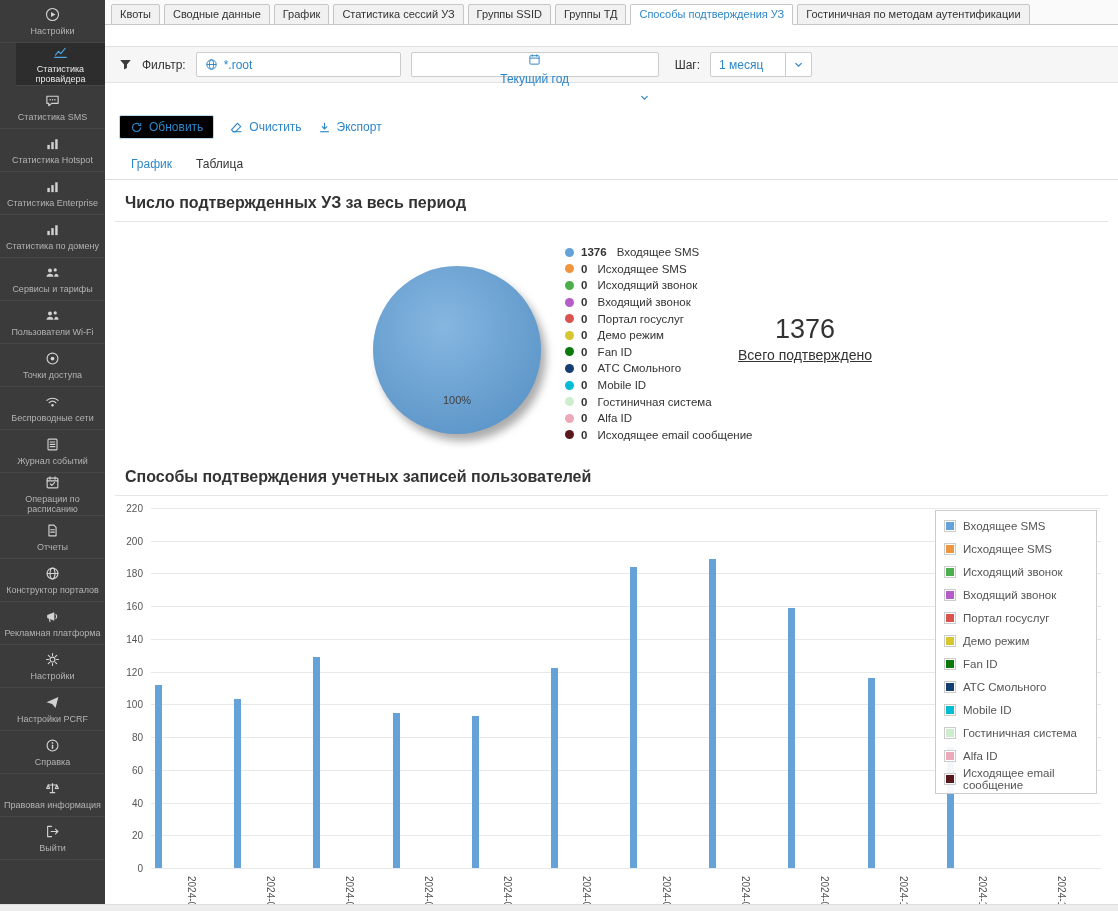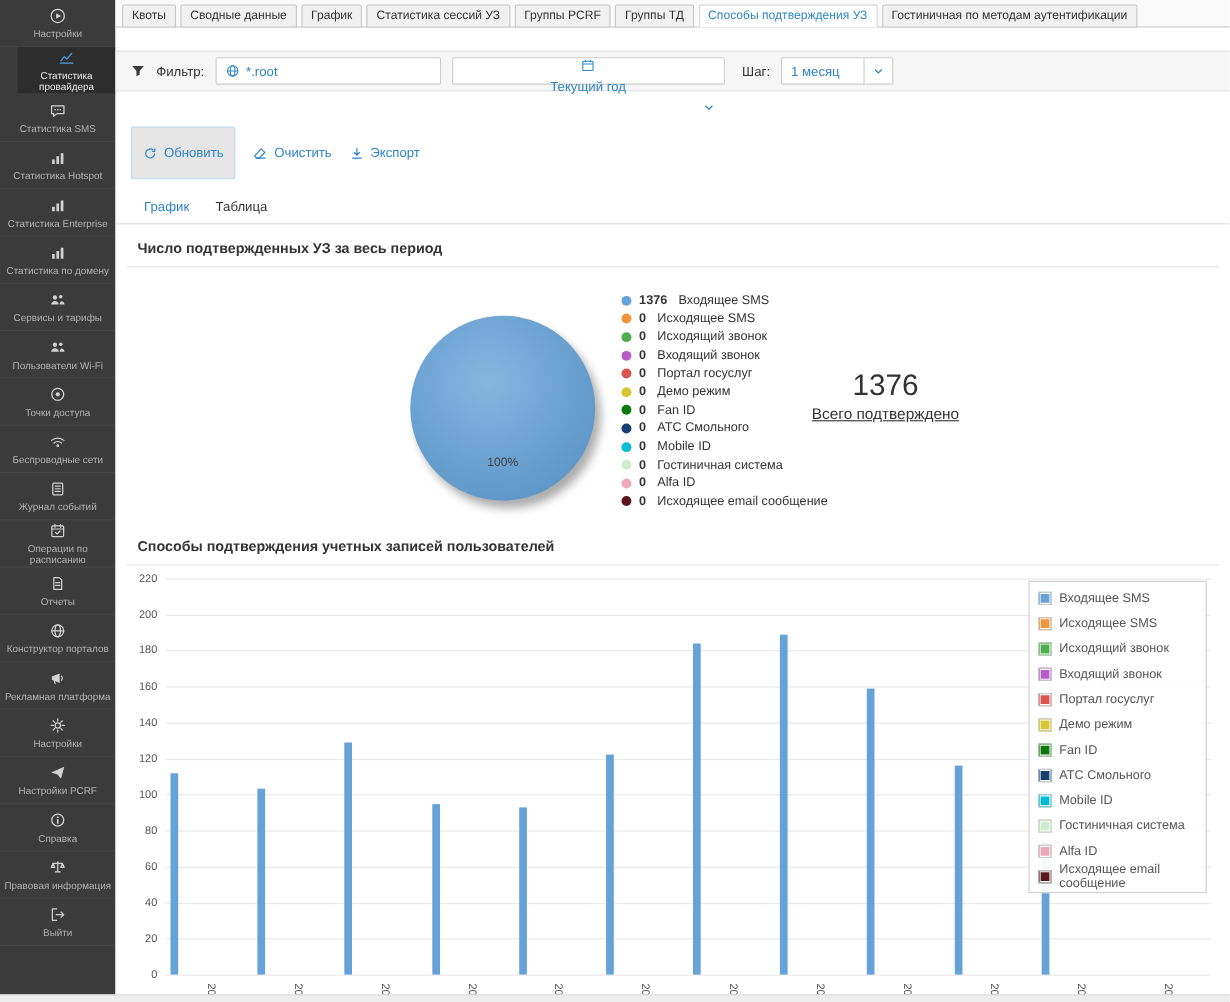--- a/index.html
+++ b/index.html
@@ -40,28 +40,28 @@
   .fbox .chev svg { width:11px; height:11px; }
   .w-input { width:205px; cursor:text; }
   .w-period { width:248px;flex-direction:column; }
   .w-step { width:102px; padding-right:0; }
   .w-step .seg { margin-left:auto; border-left:1px solid #ccc; height:100%; display:flex;
                  align-items:center; padding:0 7px; }
 
   .toolbar { margin:32px 0 0 14px; display:flex; align-items:center; gap:16px; }
   .btn { display:flex; align-items:center; gap:6px; font-size:12px; color:#2e86c8; cursor:pointer;
          background:none; border:none; font-family:inherit; }
-  .btn.bordered { border:1px solid #b9d9ee; padding:16px 10px; border-radius:2px; background:#e5e5e5; }
+  .btn.bordered { border:1px solid #b9d9ee; padding:4px 10px; border-radius:2px; background:#000000; }
   .btn svg { width:13px; height:13px; }
 
   .sub-tabs { margin-top:12px; padding-left:14px; border-bottom:1px solid #ddd; display:flex; }
   .sub-tab { font-size:12px; padding:6px 12px 8px; color:#333; cursor:pointer; }
   .sub-tab.active { color:#2e86c8; }
 
-  .section-title { font-weight:bold; font-size:13px; color:#333; margin:14px 0 9px 20px; }
+  .section-title { font-weight:bold; font-size:16px; color:#333; margin:14px 0 9px 20px; }
   .rule { border-bottom:1px solid #e5e5e5; margin:0 10px; }
 
   
   .pie-row { position:relative; height:232px; }
   .pie { position:absolute; left:268px; top:44px; width:168px; height:168px; border-radius:50%;
          box-shadow:5px 7px 9px rgba(0,0,0,0.33); }
   .pie::after { content:""; position:absolute; inset:0; border-radius:50%;
                 background:radial-gradient(circle at 42% 36%, rgba(255,255,255,0.22), rgba(0,0,0,0.07) 78%); }
   .pie-pct { position:absolute; left:0; right:0; bottom:28px; text-align:center; font-size:11px;
              color:#3f3f3f; z-index:2; }
@@ -290,21 +290,21 @@
       </div>
     </aside>
 
   <main class="main">
 
     <nav class="top-tabs">
         <div class="top-tab">Квоты</div>
         <div class="top-tab">Сводные данные</div>
         <div class="top-tab">График</div>
         <div class="top-tab">Статистика сессий УЗ</div>
-        <div class="top-tab">Группы PCRF</div>
+        <div class="top-tab">Группы SSID</div>
         <div class="top-tab">Группы ТД</div>
         <div class="top-tab active">Способы подтверждения УЗ</div>
         <div class="top-tab">Гостиничная по методам аутентификации</div>
       </nav>
 
     <div class="filter-panel">
       <span class="ui-icon" style="color:#3c3c3c">
         <svg viewBox="0 0 16 16">
             <path d="M1.5 2.5h13L9.8 8v4.2l-3.6 1.8V8z" fill="currentColor"></path>
           </svg>

